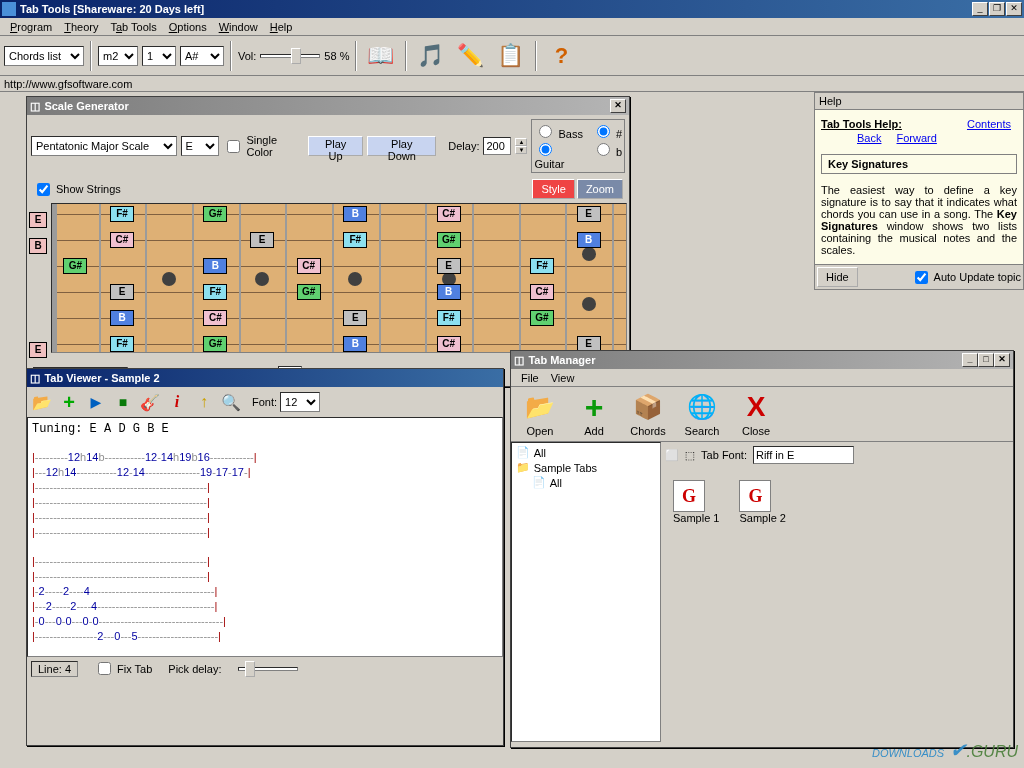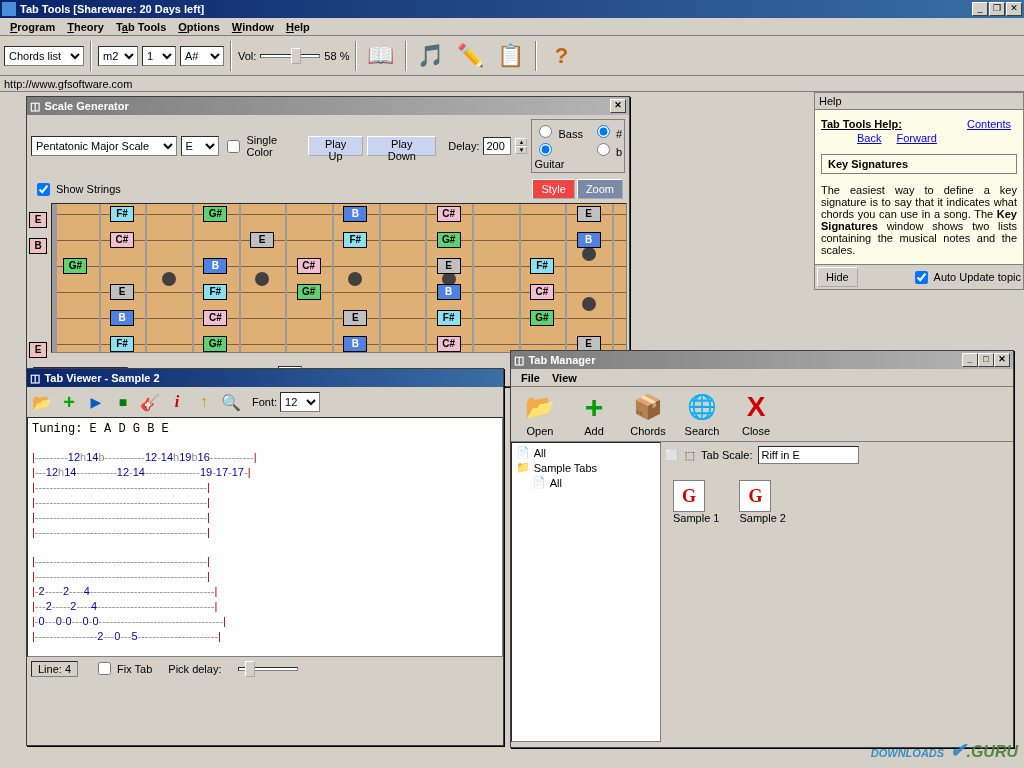--- a/index.html
+++ b/index.html
@@ -3,21 +3,21 @@
 <meta charset="utf-8">
 <style>
 * { box-sizing: border-box; font-family: Tahoma, sans-serif; font-size: 11px; }
 body { margin: 0; background: #d4d0c8; width: 1024px; height: 768px; overflow: hidden; position: relative; }
 .titlebar-main { background: linear-gradient(to right, #0a246a, #3a6ea5); color: #fff; height: 18px; display: flex; align-items: center; padding: 0 2px; }
 .titlebar-main .icon { width: 14px; height: 14px; background: #4a90d9; margin-right: 4px; }
 .titlebar-main .title { flex: 1; font-weight: bold; }
 .win-controls { display: flex; gap: 1px; }
 .win-btn { width: 16px; height: 14px; background: #d4d0c8; border: 1px solid #fff; border-right-color: #404040; border-bottom-color: #404040; font-size: 9px; text-align: center; line-height: 11px; cursor: pointer; color: #000; }
 .menubar { background: #d4d0c8; height: 18px; display: flex; align-items: center; padding: 0 4px; border-bottom: 1px solid #808080; }
-.menubar span { padding: 2px 6px; cursor: pointer; font-weight: bold; }
+.menubar span { padding: 2px 6px; cursor: pointer; }
 .menubar span u { text-decoration: underline; }
 .toolbar { background: #d4d0c8; height: 40px; display: flex; align-items: center; padding: 2px 4px; gap: 4px; border-bottom: 1px solid #808080; }
 .toolbar select, .dropdown { background: #fff; border: 1px inset #808080; height: 20px; font-size: 11px; }
 .toolbar .sep { width: 2px; height: 30px; border-left: 1px solid #808080; border-right: 1px solid #fff; margin: 0 2px; }
 .tool-icon { width: 36px; height: 36px; background: #d4d0c8; border: 1px solid transparent; display: flex; align-items: center; justify-content: center; cursor: pointer; font-size: 22px; }
 .slider { width: 60px; height: 4px; background: #fff; border: 1px inset #808080; position: relative; }
 .slider-thumb { position: absolute; width: 10px; height: 16px; background: #d4d0c8; border: 1px outset #fff; top: -7px; left: 30px; }
 .url-bar { padding: 2px 4px; color: #000; font-size: 11px; border-bottom: 1px solid #808080; height: 16px; }
 .window { position: absolute; background: #d4d0c8; border: 1px solid #404040; box-shadow: 1px 1px 0 #000; }
 .window .wtitle { background: linear-gradient(to right, #7b7b7b, #b5b5b5); color: #fff; height: 18px; display: flex; align-items: center; padding: 0 3px; font-weight: bold; }
@@ -37,21 +37,21 @@
 .tab-text .addr { color: #909090; }
 .tab-text .note { color: #0000a0; }
 .tab-text .end { color: #a00000; }
 .tree { background: #fff; border: 1px inset #808080; padding: 2px; }
 .tree-item { padding: 1px 2px; display: flex; align-items: center; gap: 4px; cursor: pointer; }
 .help-pane { position: absolute; right: 0; top: 92px; width: 210px; background: #fdfce8; border: 1px solid #808080; }
 .help-pane .header { background: #d4d0c8; padding: 2px 4px; border-bottom: 1px solid #808080; }
 .help-pane a { color: #0000ee; text-decoration: underline; cursor: pointer; margin: 0 6px; }
 .tab-icon { width: 32px; height: 32px; background: #fff; border: 1px solid #808080; display: flex; align-items: center; justify-content: center; color: #c00; font-weight: bold; font-size: 18px; font-family: Georgia, serif; }
 .status-cell { border: 1px inset #808080; padding: 1px 6px; height: 16px; }
-.watermark { position: absolute; right: 6px; bottom: 6px; color: #2a89c7; font-weight: bold; font-size: 20px; font-style: italic; opacity: 0.9; }
+.watermark { position: absolute; right: 6px; bottom: 6px; color: #2a89c7; font-weight: normal; font-size: 20px; font-style: italic; opacity: 0.9; }
 .watermark small { color: #4a7f3a; font-size: 16px; }
 .tm-icon { display: flex; flex-direction: column; align-items: center; gap: 2px; width: 50px; cursor: pointer; }
 .tm-icon-gfx { width: 32px; height: 32px; display: flex; align-items: center; justify-content: center; font-size: 24px; }
 .spin { display: inline-flex; flex-direction: column; }
 .spin-btn { width: 12px; height: 8px; background: #d4d0c8; border: 1px outset #fff; font-size: 6px; text-align: center; line-height: 6px; cursor: pointer; }
 fieldset { border: 1px solid #808080; padding: 2px; margin: 0; }
 .radio-group { font-size: 10px; }
 </style>
 </head>
 <body>
@@ -308,21 +308,21 @@
   <div style="display:flex; height:300px;">
     <div class="tree" style="width:150px">
       <div class="tree-item">📄 <span>All</span></div>
       <div class="tree-item">📁 <span>Sample Tabs</span></div>
       <div class="tree-item" style="padding-left:18px">📄 <span>All</span></div>
     </div>
     <div style="flex:1; background:#d4d0c8; padding:4px;">
       <div style="display:flex; align-items:center; gap:6px; margin-bottom:8px;">
         <span>⬜</span>
         <span>⬚</span>
-        <span>Tab Scale:</span>
+        <span>Tab Font:</span>
         <input type="text" style="width: 101px;" value="Riff in E">
       </div>
       <div style="display:flex; gap:20px; padding:8px;">
         <div style="text-align:center;cursor:pointer">
           <div class="tab-icon">G</div>
           <div>Sample 1</div>
         </div>
         <div style="text-align:center;cursor:pointer">
           <div class="tab-icon">G</div>
           <div>Sample 2</div>

